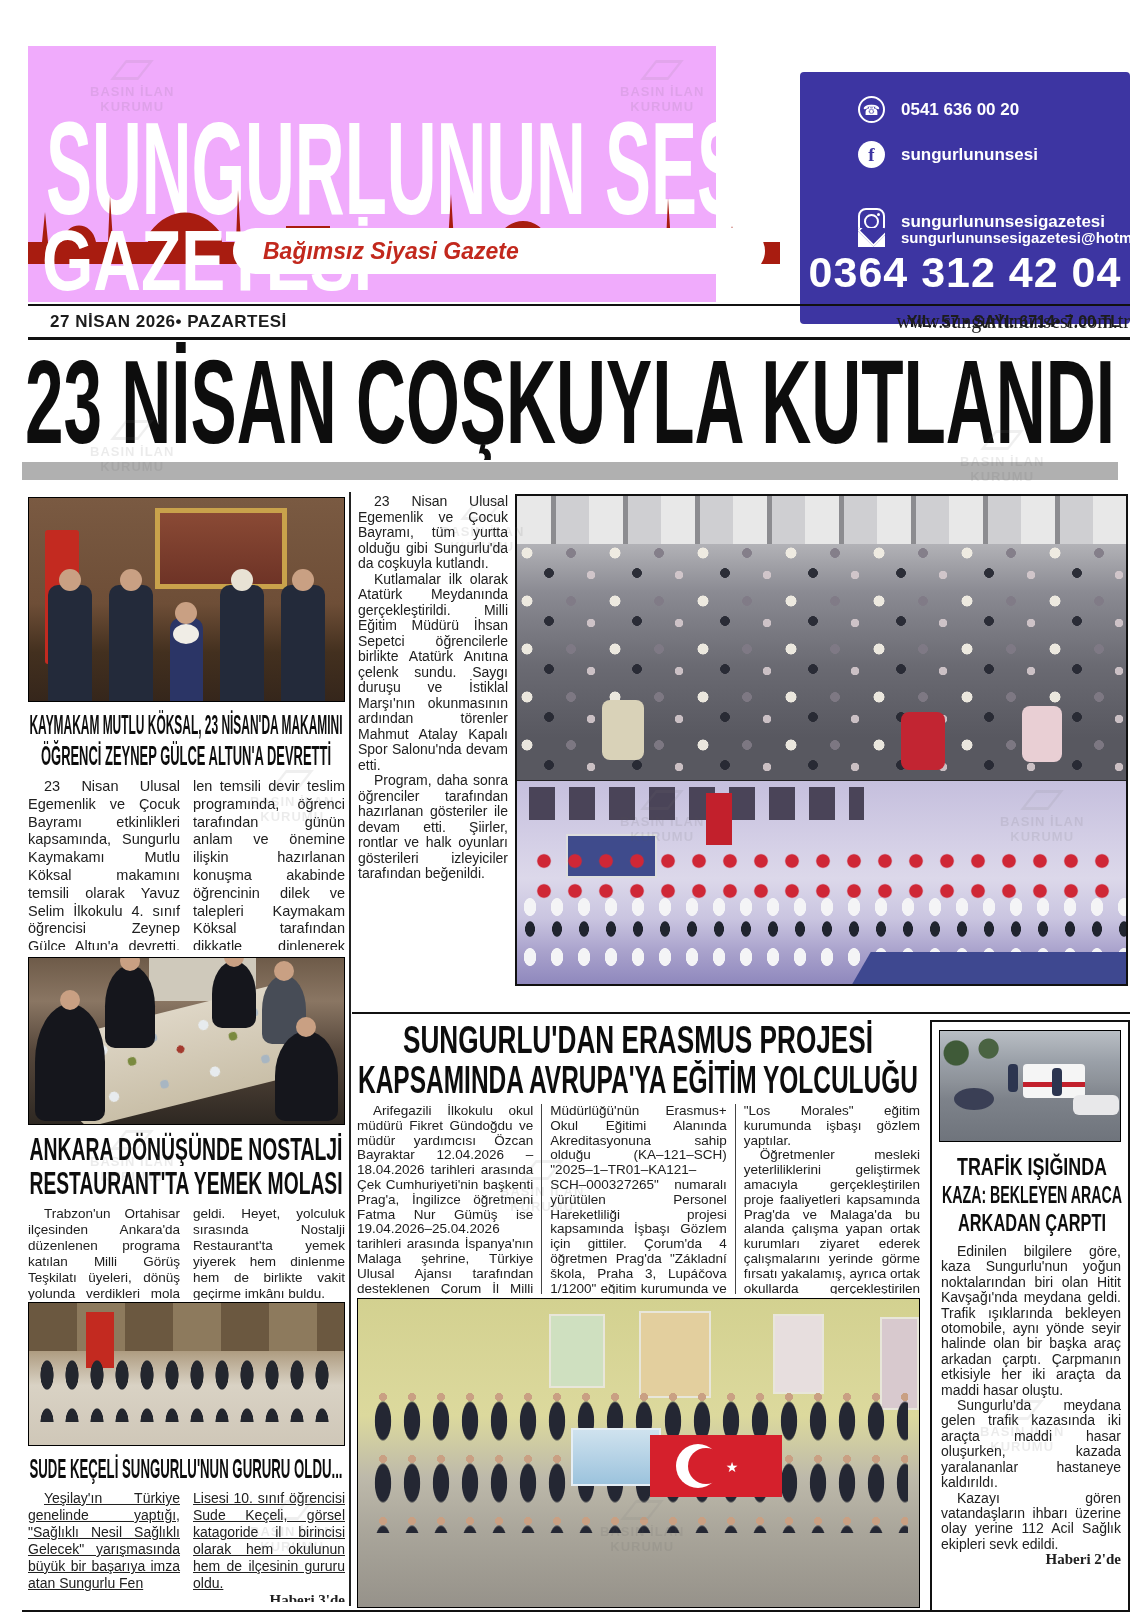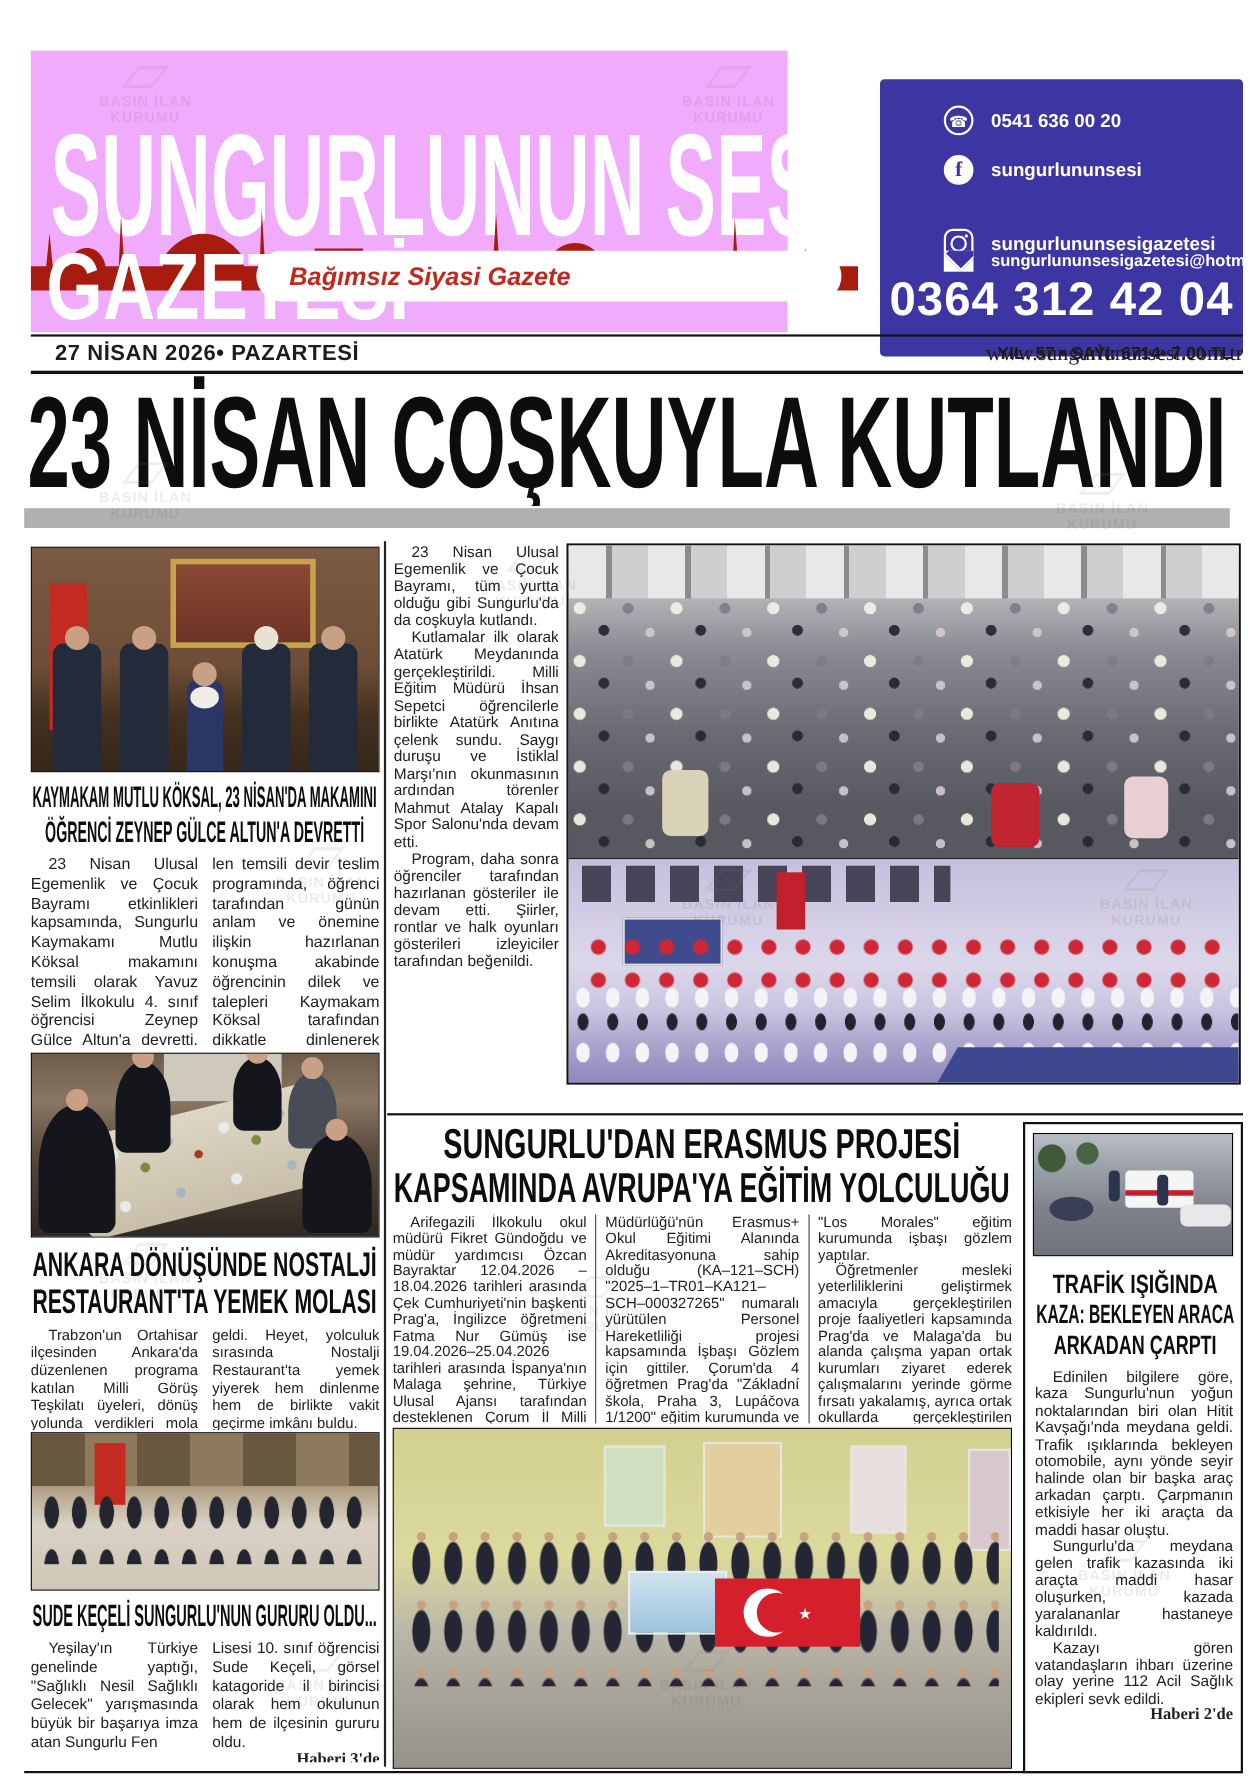--- a/index.html
+++ b/index.html
@@ -32,21 +32,21 @@
   .ic-ig::before{content:"";width:11px;height:11px;border:2px solid #fff;border-radius:50%;}
   .ic-ig::after{content:"";position:absolute;top:3px;right:3px;width:3px;height:3px;background:#fff;border-radius:50%;}
   .ic-env{width:27px;height:19px;background:#fff;position:relative;overflow:hidden;}
   .ic-env::before{content:"";position:absolute;left:0;top:-9px;width:19px;height:19px;background:#3d35a2;
       transform:rotate(45deg);left:4px;border:2px solid #fff;}
   #bigphone{left:0;top:176px;width:330px;text-align:center;font-size:43px;font-weight:bold;letter-spacing:1px;color:#fff;}
 
   
   #dateline{left:28px;top:304px;width:1102px;height:36px;border-top:2px solid #111;border-bottom:3px solid #111;
       display:flex;align-items:center;}
-  #dateline .dl-date{position:absolute;left:22px;font-weight:bold;font-size:20px;letter-spacing:.5px;}
+  #dateline .dl-date{position:absolute;left:22px;font-weight:bold;font-size:17px;letter-spacing:.5px;}
   #dateline .dl-web{position:absolute;left:0;width:100%;text-align:right;font-family:"Liberation Serif",serif;font-size:20px;}
   #dateline .dl-issue{position:absolute;right:10px;font-weight:bold;font-size:16px;}
 
   
   .vrule{background:#222;width:2px;}
   .hrule{background:#111;height:2px;}
   #graybar{left:22px;top:462px;width:1096px;height:18px;background:#b0b0b0;}
 
   
   .photo{border:1px solid #000;overflow:hidden;z-index:1;}
@@ -273,21 +273,21 @@
   </div>
 
   <div class="abs photo p-hall" style="left:28px;top:1302px;width:317px;height:144px;">
     <div class="ph arch"></div>
     <div class="ph flag"></div>
     <div class="ph row"></div>
   </div>
   <svg class="abs headline-svg" style="left:28px;top:1452px;" width="317" height="32" viewBox="0 0 317 32">
     <text x="158" y="26" text-anchor="middle" font-size="28" font-weight="bold" textLength="313" lengthAdjust="spacingAndGlyphs">SUDE KEÇELİ SUNGURLU'NUN GURURU OLDU...</text>
   </svg>
-  <div class="abs body-txt twocol" style="left:28px;top:1490px;width:317px;height:112px;font-size:14px;line-height:17px;">
+  <div class="abs body-txt twocol" style="left:28px;top:1490px;width:317px;height:112px;font-size:14px;line-height:17px;text-decoration:underline;">
     <div>
         <p>Yeşilay'ın Türkiye genelinde yaptığı, "Sağlıklı Nesil Sağlıklı Gelecek" yarışmasında büyük bir başarıya imza atan Sungurlu Fen</p>
       </div>
     <div>
       <p style="text-indent:0;">Lisesi 10. sınıf öğrencisi Sude Keçeli, görsel katagoride il birincisi olarak hem okulunun hem de ilçesinin gururu oldu.</p>
       <span class="more">Haberi 3'de</span>
     </div>
   </div>
 
   <svg class="abs headline-svg" style="left:355px;top:1020px;" width="566" height="40" viewBox="0 0 566 40">

